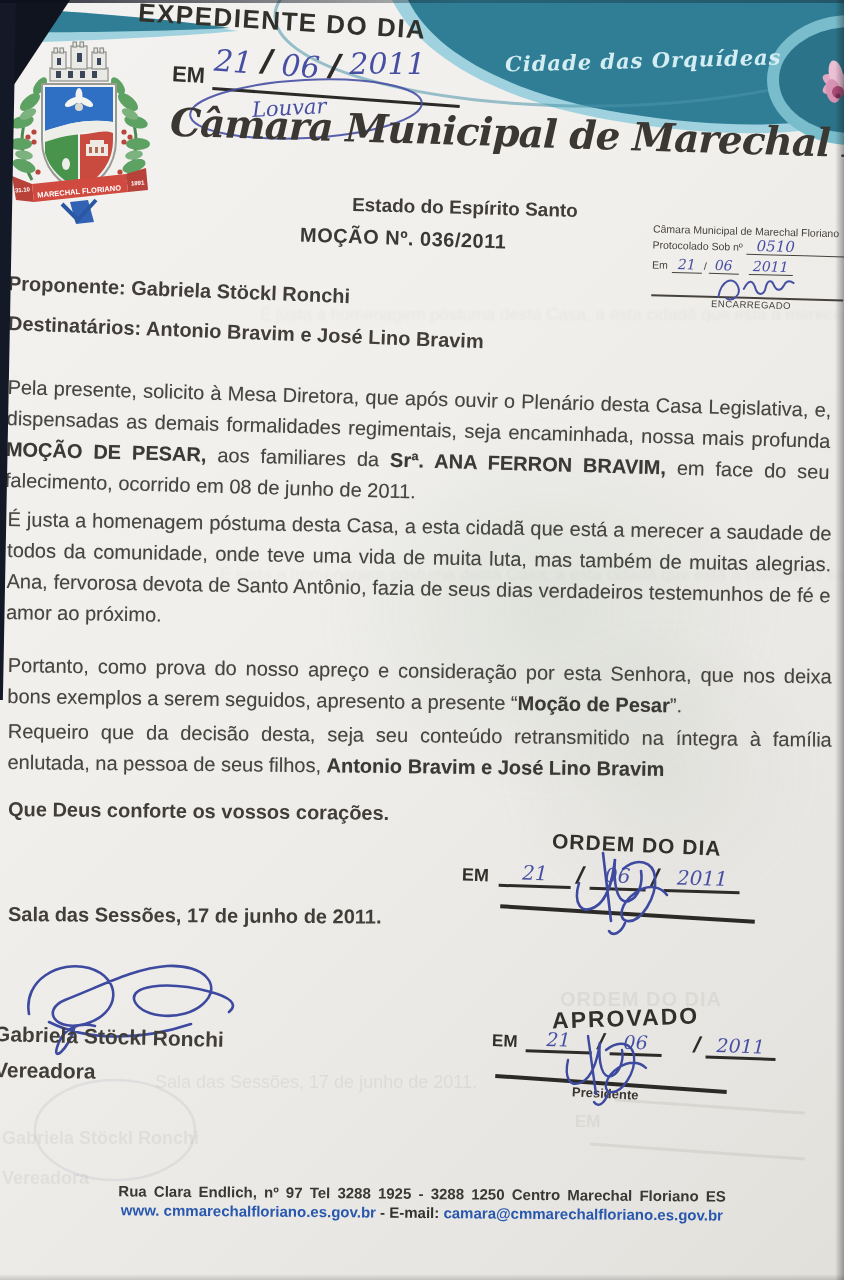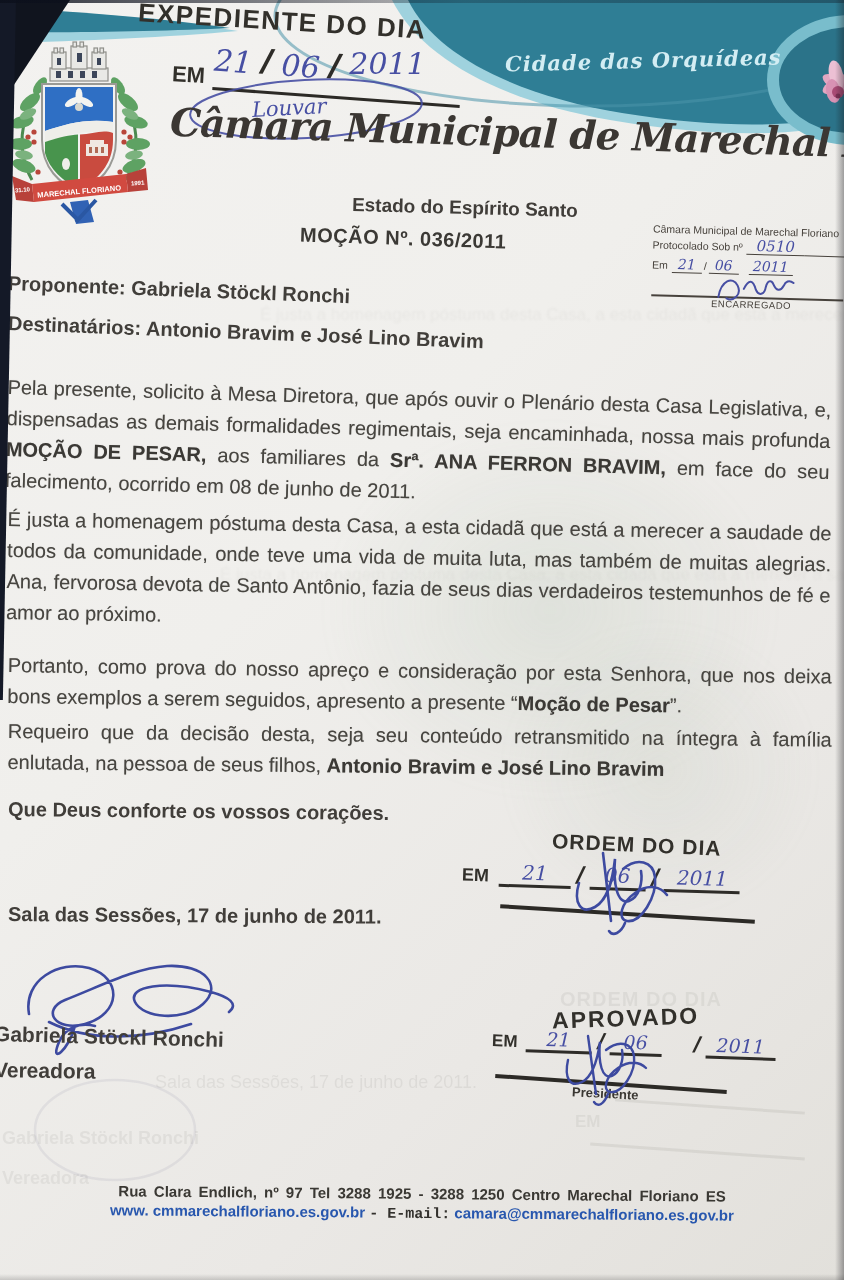--- a/index.html
+++ b/index.html
@@ -248,21 +248,21 @@
   <div class="abs stamp" style="left:572px;top:1086px;font-size:13px;transform:rotate(3deg);color:#3a3732;">Presidente</div>
   <div class="abs" style="left:495px;top:1082px;width:232px;height:3.5px;background:#2c2a26;transform:rotate(4deg);"></div>
   <svg class="abs" width="100" height="80" viewBox="0 0 100 80" style="left:556px;top:1030px;">
     <path d="M12,30 C8,48 14,58 26,52 C38,46 42,26 44,12 C42,32 46,50 56,46 C64,42 68,30 66,20 M32,6 L40,64 M50,20 C62,10 76,12 78,26 C80,42 66,64 54,62 C46,60 50,46 62,38 C74,30 84,32 90,38 M52,64 C48,74 42,78 38,72" fill="none" stroke="#3d4aa0" stroke-width="2.4" stroke-linecap="round"></path>
   </svg>
 
   <div class="abs" style="left:0;top:1185px;width:844px;text-align:center;transform:rotate(.5deg);">
     <div style="font-size:15px;font-weight:bold;color:#3a3833;word-spacing:3px;white-space:nowrap;">Rua Clara Endlich, nº 97 Tel 3288 1925 - 3288 1250 Centro Marechal Floriano ES</div>
     <div style="font-size:15px;font-weight:bold;margin-top:2px;white-space:nowrap;">
       <span style="color:#2857ae;">www. cmmarechalfloriano.es.gov.br</span>
-      <span style="color:#33312d;font-family:Liberation Mono, monospace;">- E-mail:</span>
+      <span style="color:#33312d;">- E-mail:</span>
       <span style="color:#2857ae;">camara@cmmarechalfloriano.es.gov.br</span>
     </div>
   </div>
 
   <div class="abs corner-dark"></div>
   <div class="abs edge-left"></div>
   <div class="abs edge-top"></div>
   <div class="abs edge-right"></div>
   <div class="abs edge-bottom"></div>
 </div>

